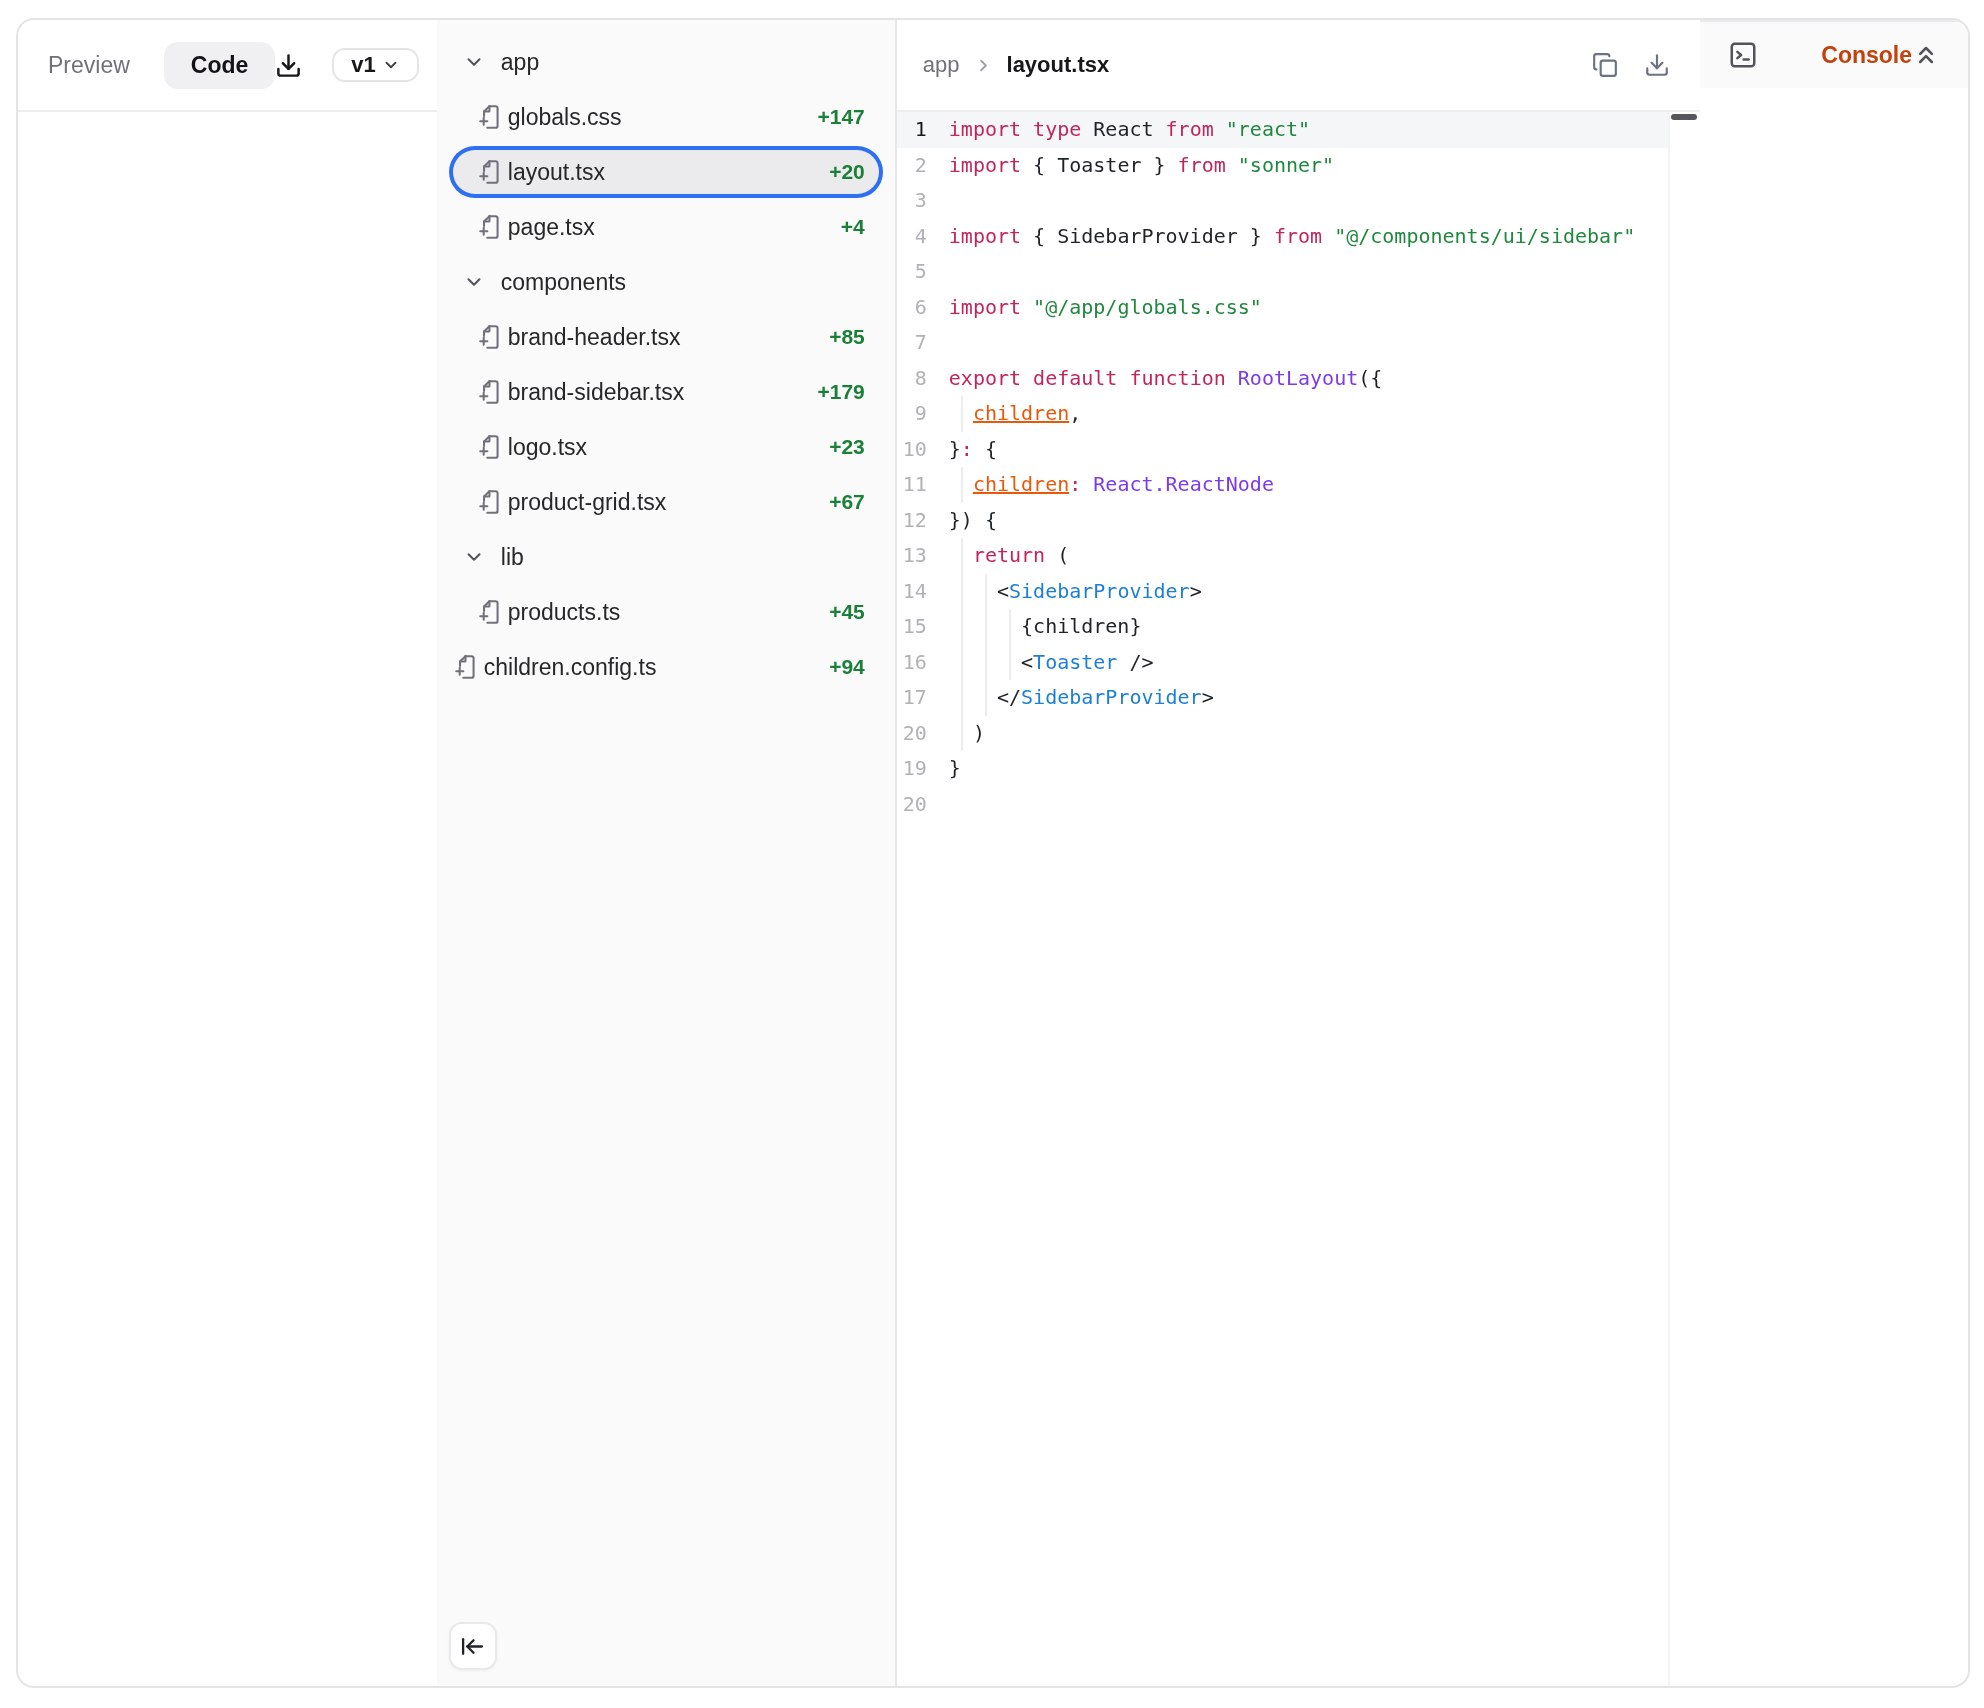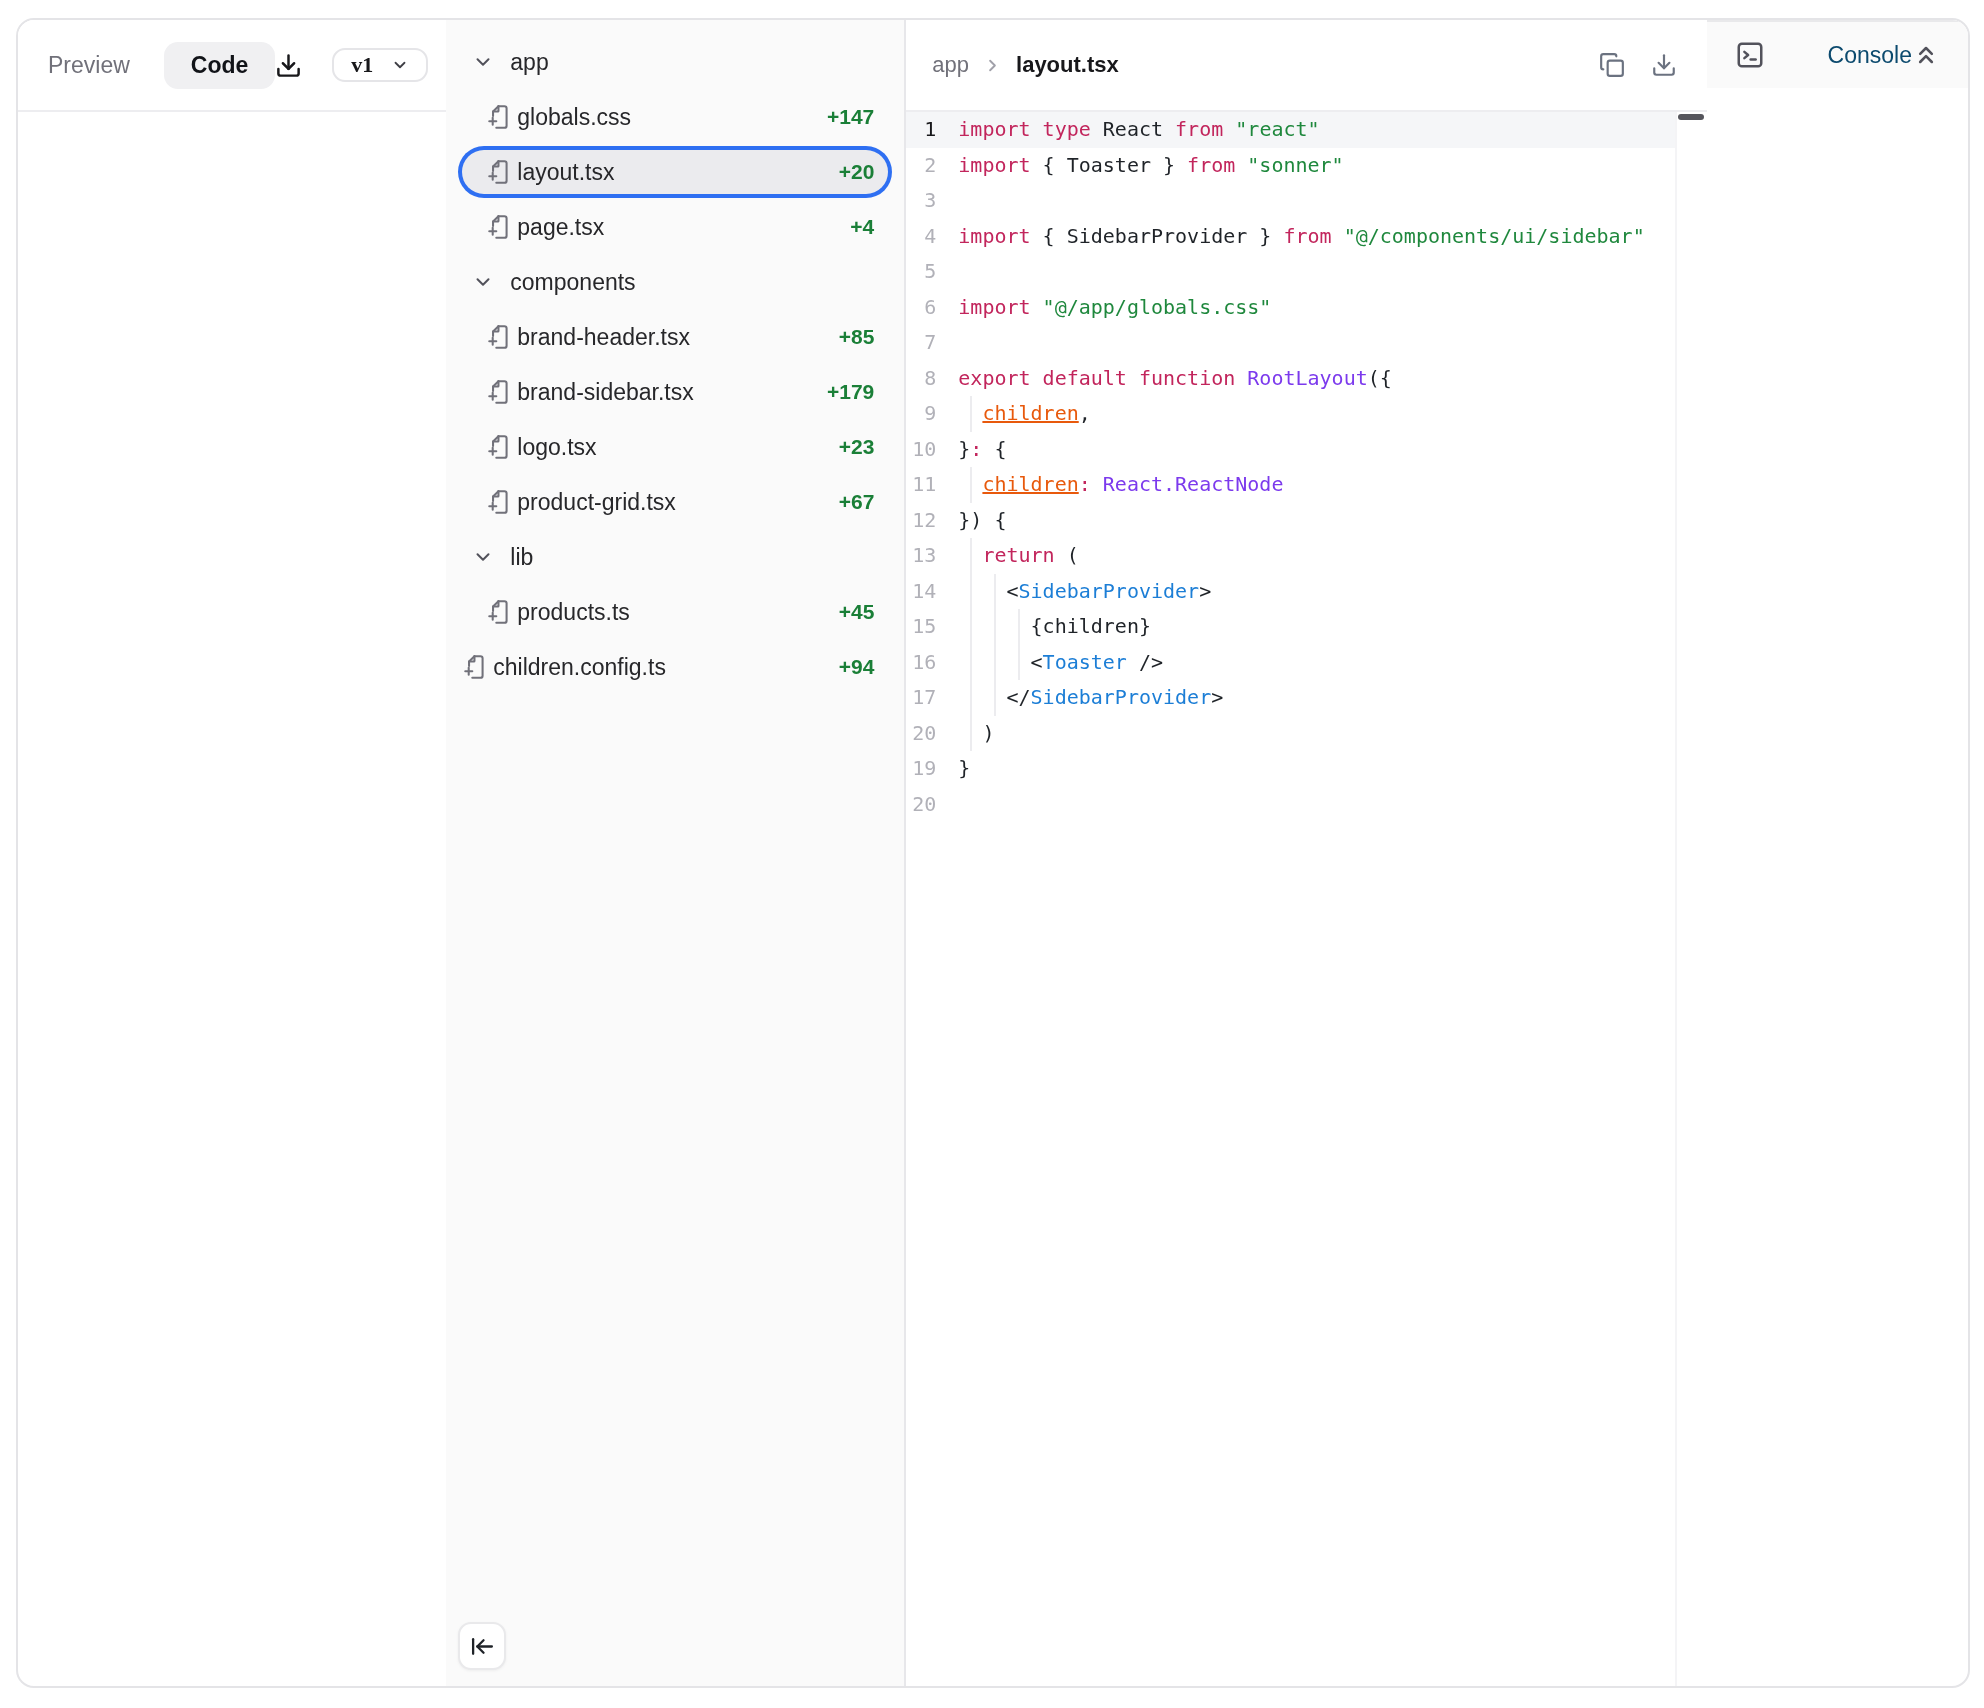--- a/index.html
+++ b/index.html
@@ -16,23 +16,23 @@
     display:flex;flex-direction:row;overflow:hidden;}
   
   .topbar{height:92px;flex:0 0 92px;display:flex;align-items:center;
     padding:0 18px 0 30px;border-bottom:2px solid var(--divider);background:#fff;}
   .tabs{display:flex;align-items:center;gap:34px;}
   .tab{font-size:23px;color:var(--ui-gray);background:none;border:none;cursor:pointer;
     font-family:inherit;padding:10px 0;}
   .tab.active{color:#111318;font-weight:700;background:#f0f0f2;border-radius:14px;padding:10px 27px;}
   .topbar-right{margin-left:auto;display:flex;align-items:center;gap:30px;}
   .iconbtn{background:none;border:none;cursor:pointer;color:#18181b;padding:0;}
-  .ver-btn{display:flex;align-items:center;gap:18px;border:2px solid #e5e5e8;background:#fff;
+  .ver-btn{display:flex;align-items:center;gap:6px;border:2px solid #e5e5e8;background:#fff;
     border-radius:13px;padding:2px 17px;font-size:22px;font-weight:600;color:#18181b;
-    font-family:Liberation Serif, serif;cursor:pointer;}
+    font-family:Liberation Sans, sans-serif;cursor:pointer;}
   .ver-btn .chev{color:#3f3f46;}
   
   .main{flex:1;display:flex;min-height:0;}
   .sidebar{flex:0 0 460px;width:460px;background:#fafafa;border-right:2px solid var(--line);
     display:flex;flex-direction:column;min-height:0;}
   .tree{flex:1;padding:20px 16px 0 16px;overflow:hidden;}
   .trow{display:flex;align-items:center;height:44px;margin-bottom:11px;border-radius:22px;
     cursor:pointer;padding-right:14px;}
   .trow .label{font-size:23px;color:#27272a;}
   .trow .badge{margin-left:auto;font-size:21px;font-weight:700;color:var(--badge-green);}
@@ -68,21 +68,21 @@
   .cline .ln{flex:0 0 30px;text-align:right;color:#b1b1b8;margin-right:22px;font-size:20px;}
   .cline.hl .ln{color:#18181b;}
   .cline .ctext{flex:1;}
   .guide{position:absolute;top:0;bottom:0;width:2px;background:#ececef;}
   .tok-k{color:var(--tok-k);} .tok-s{color:var(--tok-s);} .tok-p{color:var(--tok-p);}
   .tok-o{color:var(--tok-o);text-decoration:underline;} .tok-b{color:var(--tok-b);} .tok-d{color:var(--tok-d);}
   
   .consolebar{flex:0 0 68px;height:68px;background:#fafafa;border-top:2px solid #e9e9eb;
     display:flex;align-items:center;padding:0 28px;cursor:pointer;}
   .consolebar .left{display:flex;align-items:center;gap:15px;color:#52525b;}
-  .consolebar .clabel{font-size:23px;font-weight:400;color:#0c4a6e;margin-left:48px;}
+  .consolebar .clabel{font-size:23px;font-weight:700;color:#c2410c;margin-left:48px;}
   .consolebar .expand{margin-left:auto;color:#52525b;background:none;border:none;cursor:pointer;}
 </style>
 </head>
 <body>
 
 <div class="frame">
 
   <div class="topbar">
     <div class="tabs">
       <button class="tab">Preview</button>

